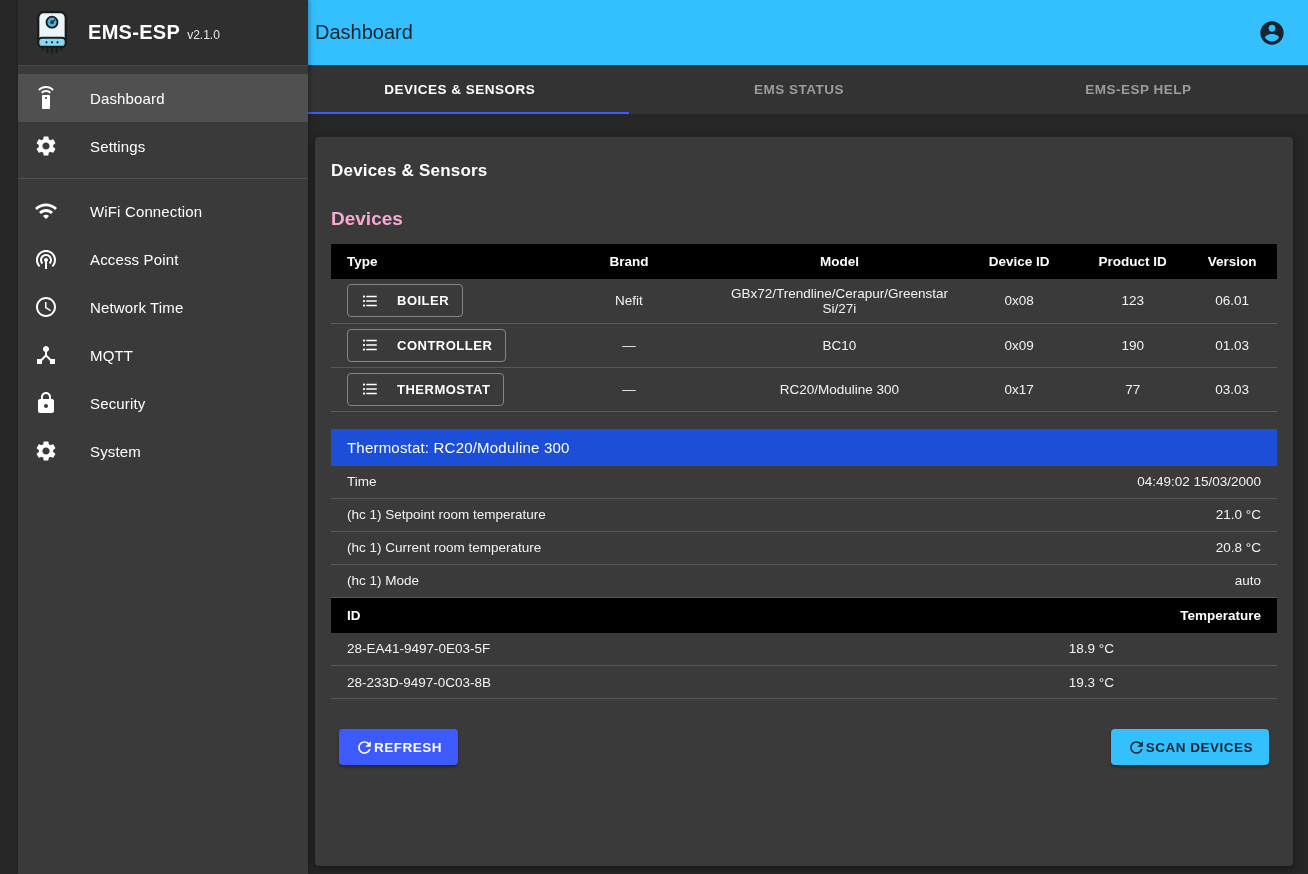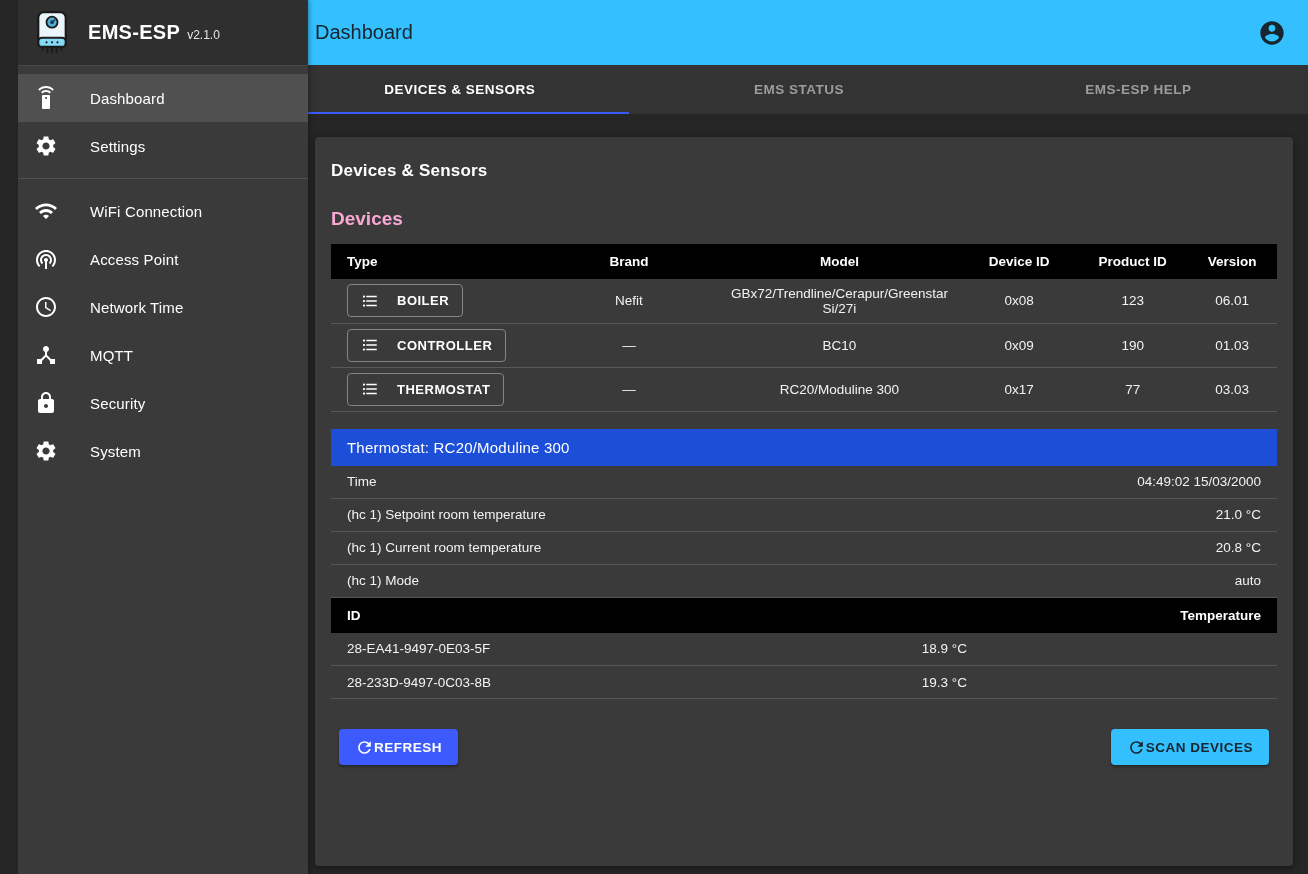--- a/index.html
+++ b/index.html
@@ -97,21 +97,21 @@
   }
   .detail-row {
     height:33px; display:flex; align-items:center; justify-content:space-between;
     padding:0 16px; border-bottom:1px solid #565656; font-size:13.5px; color:#f2f2f2;
   }
 
   .sensors-table th.id-col { text-align:left; padding-left:16px; }
   .sensors-table th.temp-col { text-align:right; padding-right:16px; }
   .sensors-table td { height:33px; border-bottom:1px solid #565656; }
   .sensors-table td.id-col { text-align:left; padding-left:16px; }
-  .sensors-table td.temp-col { text-align:left; padding-right:16px; }
+  .sensors-table td.temp-col { text-align:center; padding-right:16px; }
 
   .actions { margin-top:30px; display:flex; align-items:center; justify-content:space-between; padding:0 8px; }
   .btn {
     display:inline-flex; align-items:center; gap:0; height:36px; padding:0 16px;
     border:none; border-radius:4px; cursor:pointer; font-family:inherit;
     font-size:13.5px; font-weight:bold; letter-spacing:.5px;
     box-shadow:0 2px 3px rgba(0,0,0,.35);
   }
   .btn svg { width:19px; height:19px; }
   .btn-refresh { background:#3d5afe; color:#fff; }

